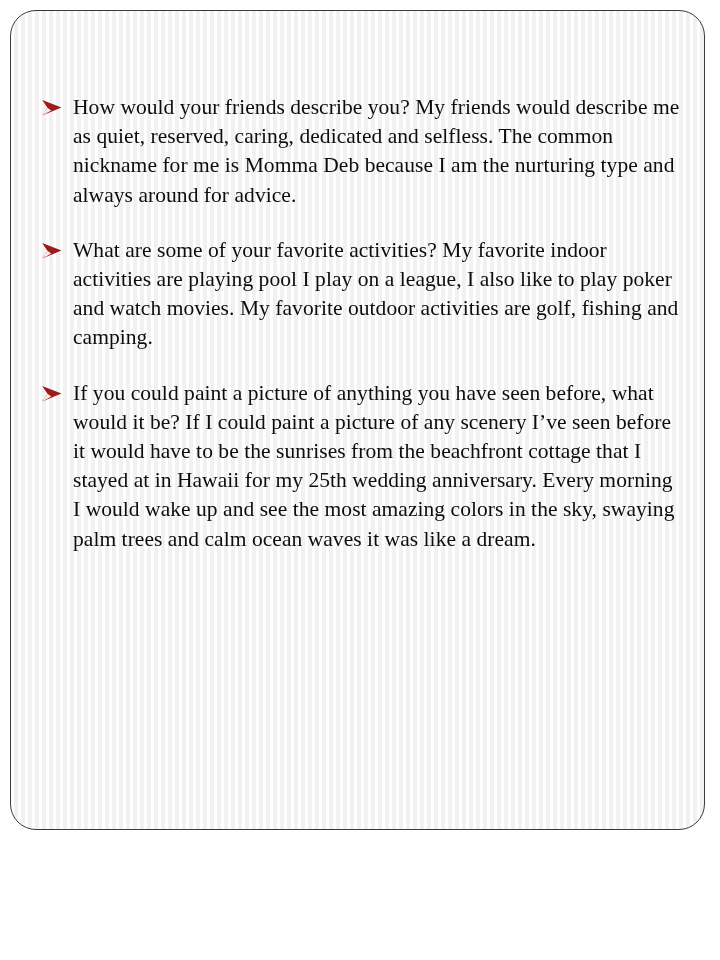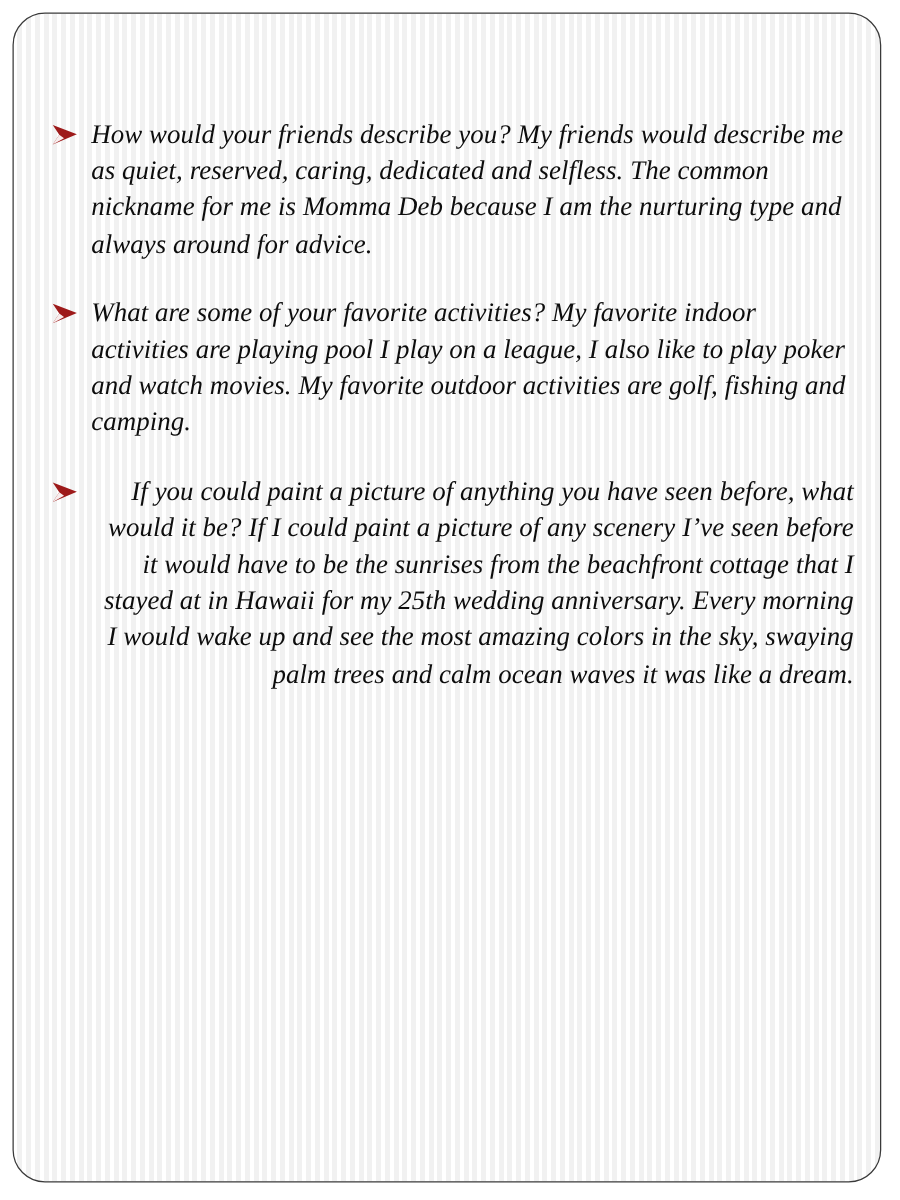--- a/index.html
+++ b/index.html
@@ -12,34 +12,33 @@
     height: 960px;
     overflow: hidden;
     font-family: "Liberation Serif", "DejaVu Serif", serif;
   }
 
   #slide {
     position: absolute;
     left: 10px;
     top: 10px;
     width: 695px;
-    height: 936px;
+    height: 820px;
     box-sizing: border-box;
     border: 1px solid #3a3a3a;
     border-radius: 26px;
     background-color: #ffffff;
     background-image: repeating-linear-gradient(
         to right,
         #ffffff 0px,
         #ffffff 3px,
         #f1f1f1 3px,
         #f1f1f1 7px
     );
     overflow: hidden;
-    font-style: italic;
   }
 
   #content {
     position: absolute;
     left: 24px;
     top: 82px;
     width: 648px;
   }
 
   .bullet-item {
@@ -47,21 +46,20 @@
     padding-left: 38px;
     margin-bottom: 26px;
     font-size: 21.5px;
     line-height: 29.2px;
     color: #0d0d0d;
     text-align: left;
     letter-spacing: 0.05px;
   }
   .bullet-item:last-child {
     margin-bottom: 0;
-    text-align: right;
   }
 
   .bullet-marker {
     position: absolute;
     left: 6px;
     top: 6px;
     width: 22px;
     height: 18px;
     line-height: 0;
   }

